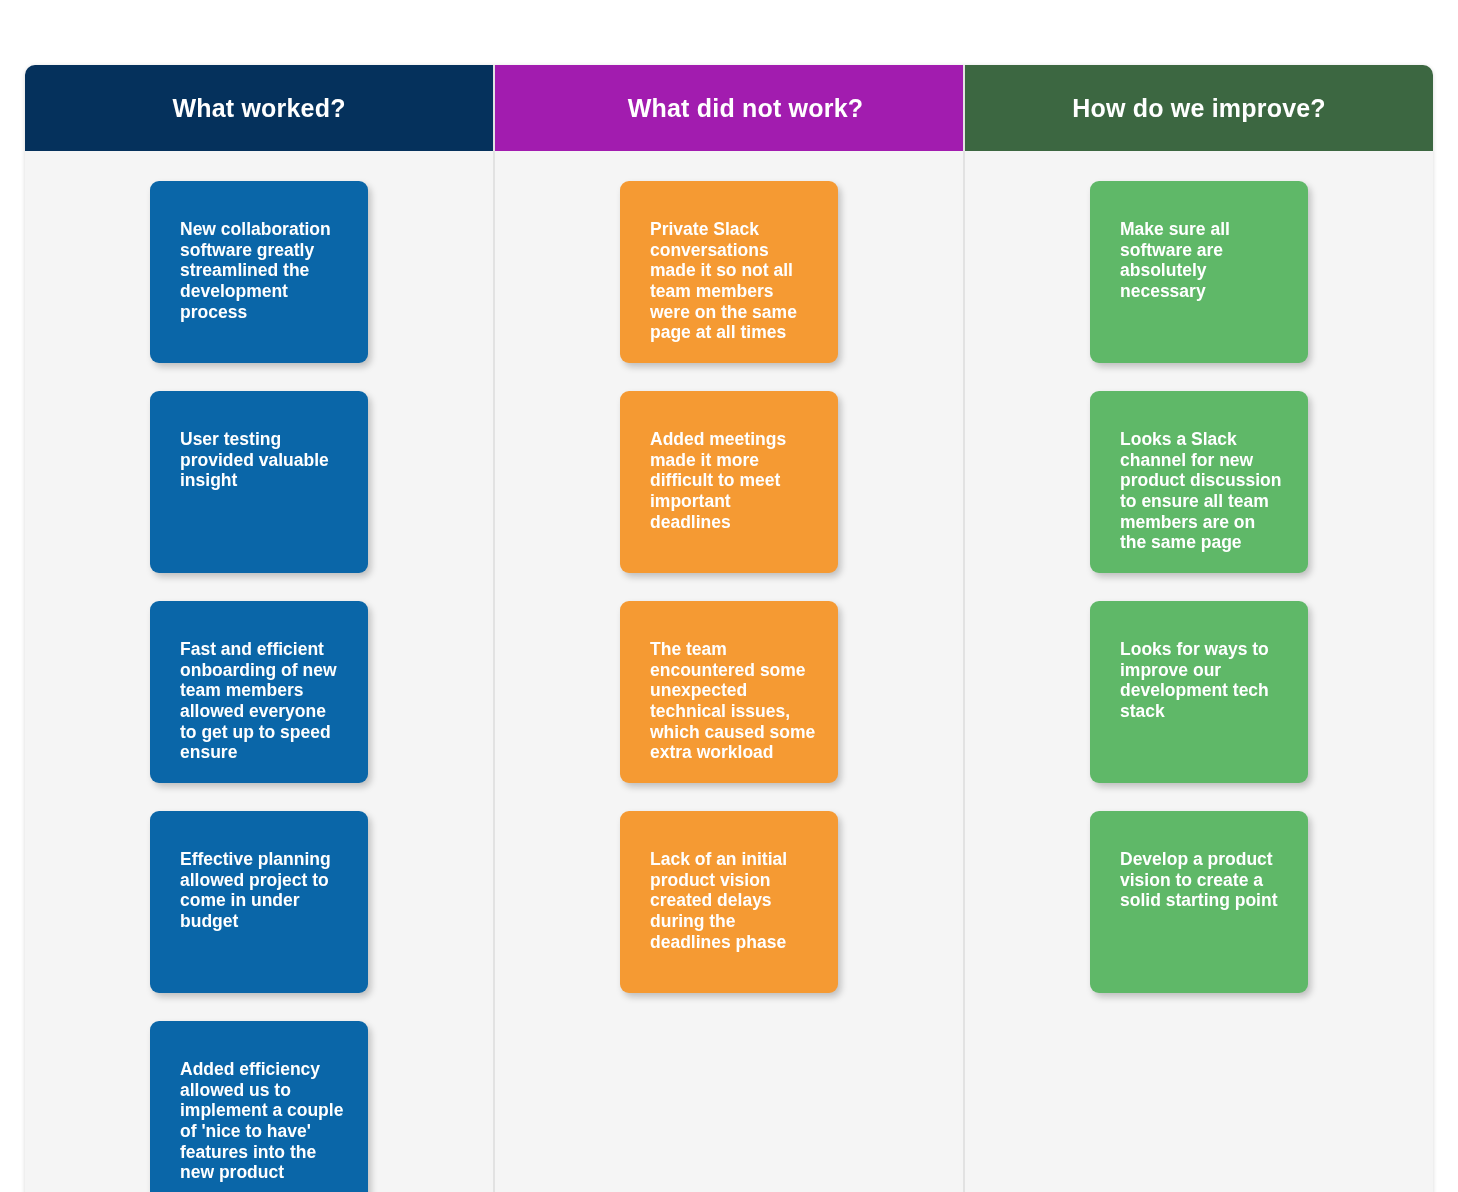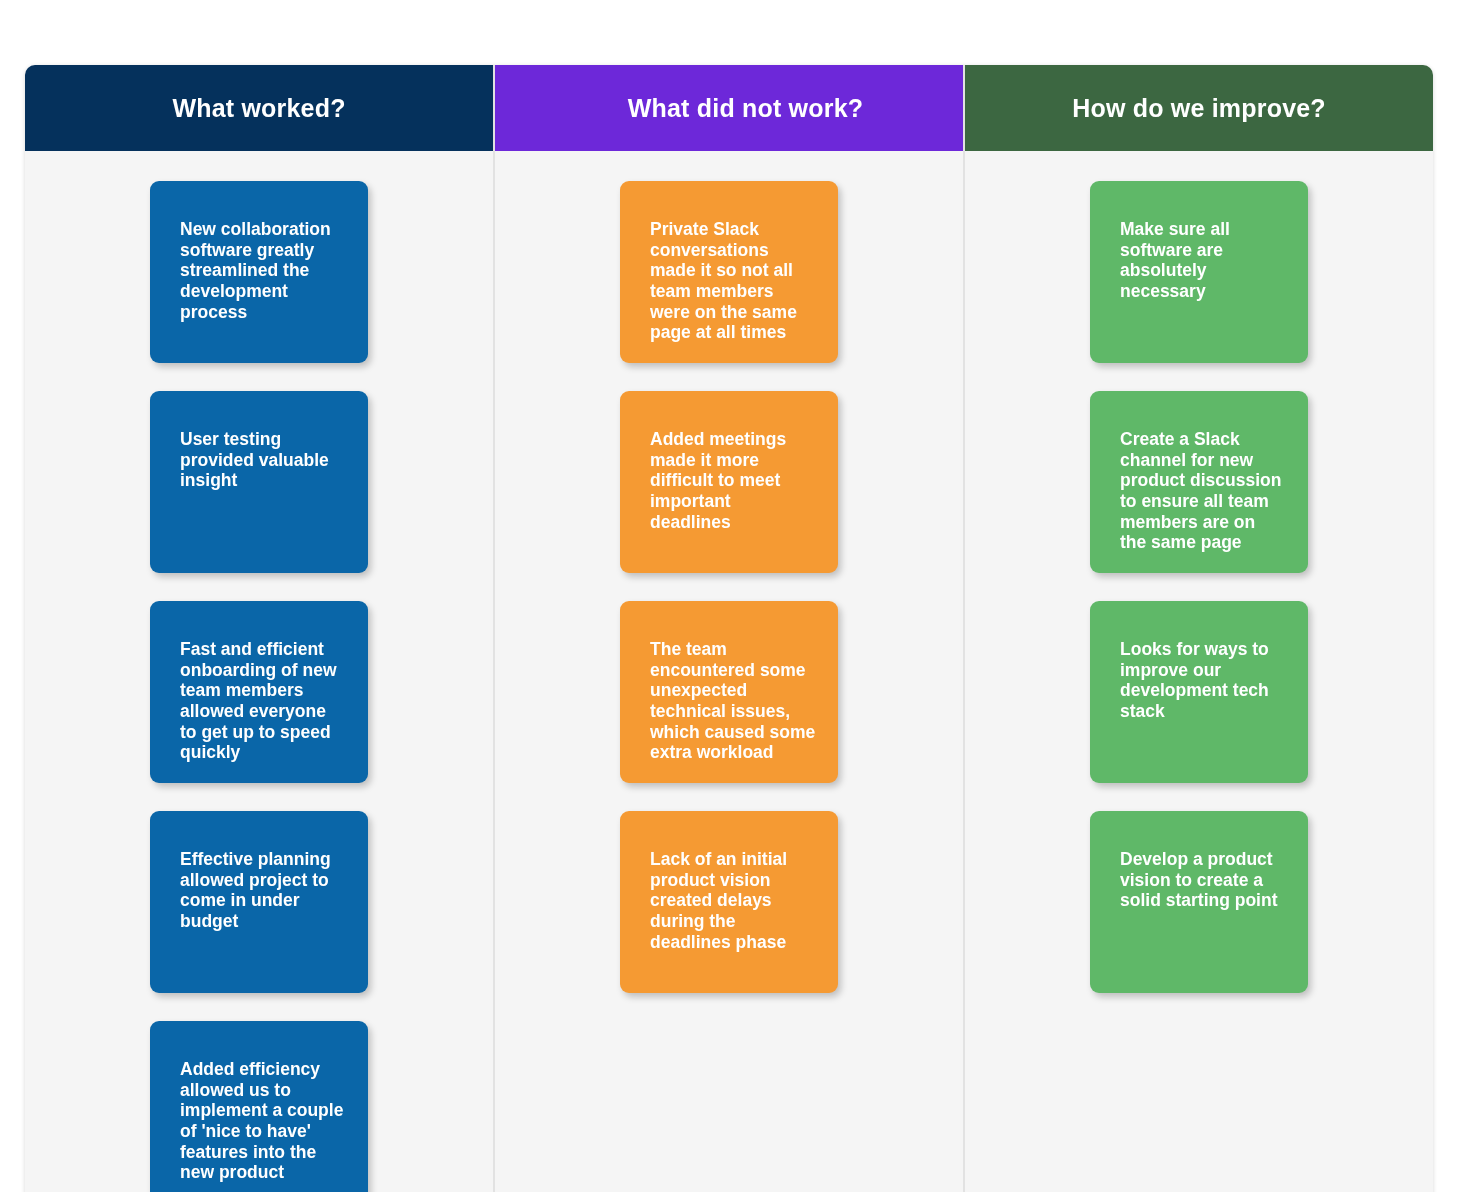--- a/index.html
+++ b/index.html
@@ -49,21 +49,21 @@
   }
   .column-header-title {
     color: #ffffff;
     font-size: 25px;
     font-weight: bold;
     letter-spacing: 0.2px;
     text-align: center;
   }
 
   .col-worked .column-header { background: #05315c; }
-  .col-notwork .column-header { background: #6d28d9; padding-left: 33px; }
+  .col-notwork .column-header { background: #a21caf; padding-left: 33px; }
   .col-improve .column-header { background: #3c6741; }
 
   .cards {
     flex: 1 1 auto;
     display: flex;
     flex-direction: column;
     align-items: center;
     padding-top: 30px;
     gap: 28px;
   }
@@ -92,21 +92,21 @@
 
 <div class="board">
 
   <div class="column col-worked">
     <div class="column-header">
       <div class="column-header-title">What worked?</div>
     </div>
     <div class="cards">
       <div class="card blue">New collaboration software greatly streamlined the development process</div>
       <div class="card blue">User testing provided valuable insight</div>
-      <div class="card blue">Fast and efficient onboarding of new team members allowed everyone to get up to speed quickly</div>
+      <div class="card blue">Fast and efficient onboarding of new team members allowed everyone to get up to speed ensure</div>
       <div class="card blue">Effective planning allowed project to come in under budget</div>
       <div class="card blue">Added efficiency allowed us to implement a couple of 'nice to have' features into the new product</div>
     </div>
   </div>
 
   <div class="column col-notwork">
     <div class="column-header">
       <div class="column-header-title">What did not work?</div>
     </div>
     <div class="cards">
@@ -116,19 +116,19 @@
       <div class="card orange">Lack of an initial product vision created delays during the deadlines phase</div>
     </div>
   </div>
 
   <div class="column col-improve">
     <div class="column-header">
       <div class="column-header-title">How do we improve?</div>
     </div>
     <div class="cards">
       <div class="card green">Make sure all software are absolutely necessary</div>
-      <div class="card green">Create a Slack channel for new product discussion to ensure all team members are on the same page</div>
+      <div class="card green">Looks a Slack channel for new product discussion to ensure all team members are on the same page</div>
       <div class="card green">Looks for ways to improve our development tech stack</div>
       <div class="card green">Develop a product vision to create a solid starting point</div>
     </div>
   </div>
 
 </div>
 
 </body></html>

